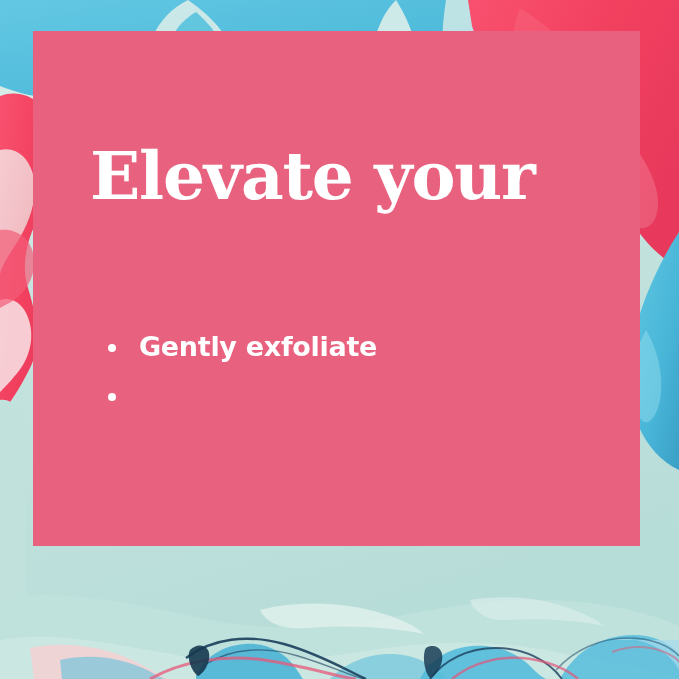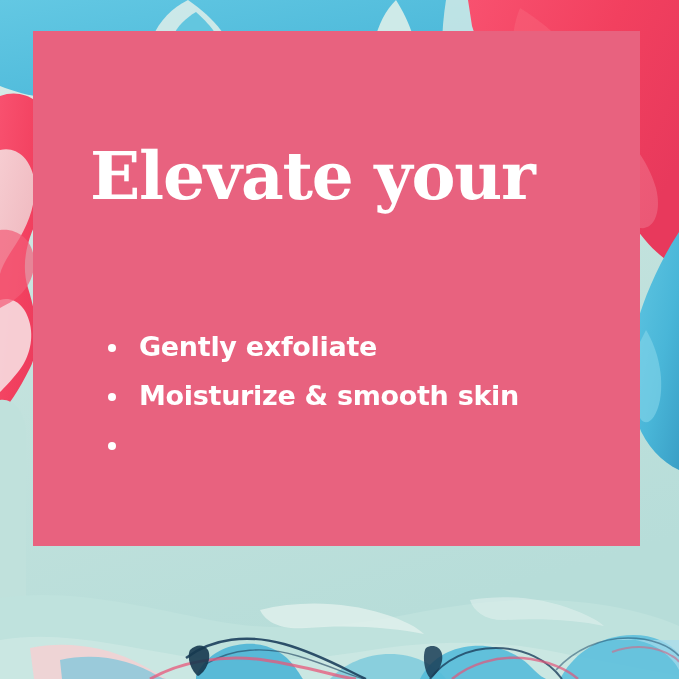--- a/index.html
+++ b/index.html
@@ -218,21 +218,17 @@
       <span class="hl-line">Elevate your</span>
     </h1>
 
     <ul class="benefits">
       <li>
         <span class="dot"></span>
         <span>Gently exfoliate</span>
       </li>
       <li>
         <span class="dot"></span>
-        <span>Moisturize &amp; smooth skin</span>
-      </li>
-      <li>
-        <span class="dot"></span>
       </li>
     </ul>
 
   </div>
 </div>
 
 </body></html>

